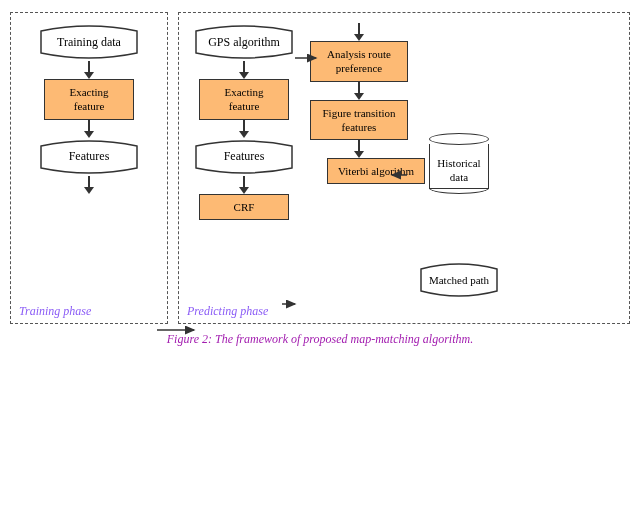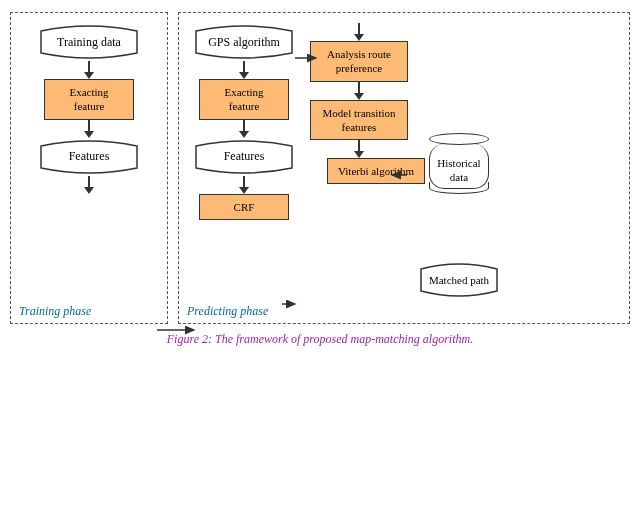--- a/index.html
+++ b/index.html
@@ -32,21 +32,21 @@
       align-items: center;
       padding: 10px 10px 24px 10px;
     }
 
     .phase-label {
       position: absolute;
       bottom: 4px;
       left: 8px;
       font-size: 12px;
       font-style: italic;
-      color: #0369a1;
+      color: #8b5cf6;
     }
 
     .training-phase {
       width: 158px;
       margin-right: 10px;
     }
 
     .predicting-phase {
       flex: 1;
     }
@@ -106,21 +106,20 @@
       border-right: 1.5px solid #333;
       border-bottom: 1.5px solid #333;
       position: relative;
       display: flex;
       align-items: center;
       justify-content: center;
       text-align: center;
       font-size: 11px;
       line-height: 1.3;
       padding-top: 8px;
-      border-radius: 15px;
     }
 
     .cylinder-top {
       width: 60px;
       height: 12px;
       border: 1.5px solid #333;
       border-radius: 50%;
       background: #fff;
       margin-bottom: -1px;
     }
@@ -285,21 +284,21 @@
         <div class="box-rect" style="width:98px;">
           <span class="small-text">Analysis route preference</span>
         </div>
 
         <div class="arrow-down" style="height:18px;">
           <div class="arrow-line"></div>
           <div class="arrow-head-down"></div>
         </div>
 
         <div class="box-rect" style="width:98px;">
-          <span class="small-text">Model transition features</span>
+          <span class="small-text">Figure transition features</span>
         </div>
 
         <div class="arrow-down" style="height:18px;">
           <div class="arrow-line"></div>
           <div class="arrow-head-down"></div>
         </div>
 
         <div class="box-rect" style="width:98px;margin-left:34px;">
           <span class="small-text">Viterbi algorithm</span>
         </div>

